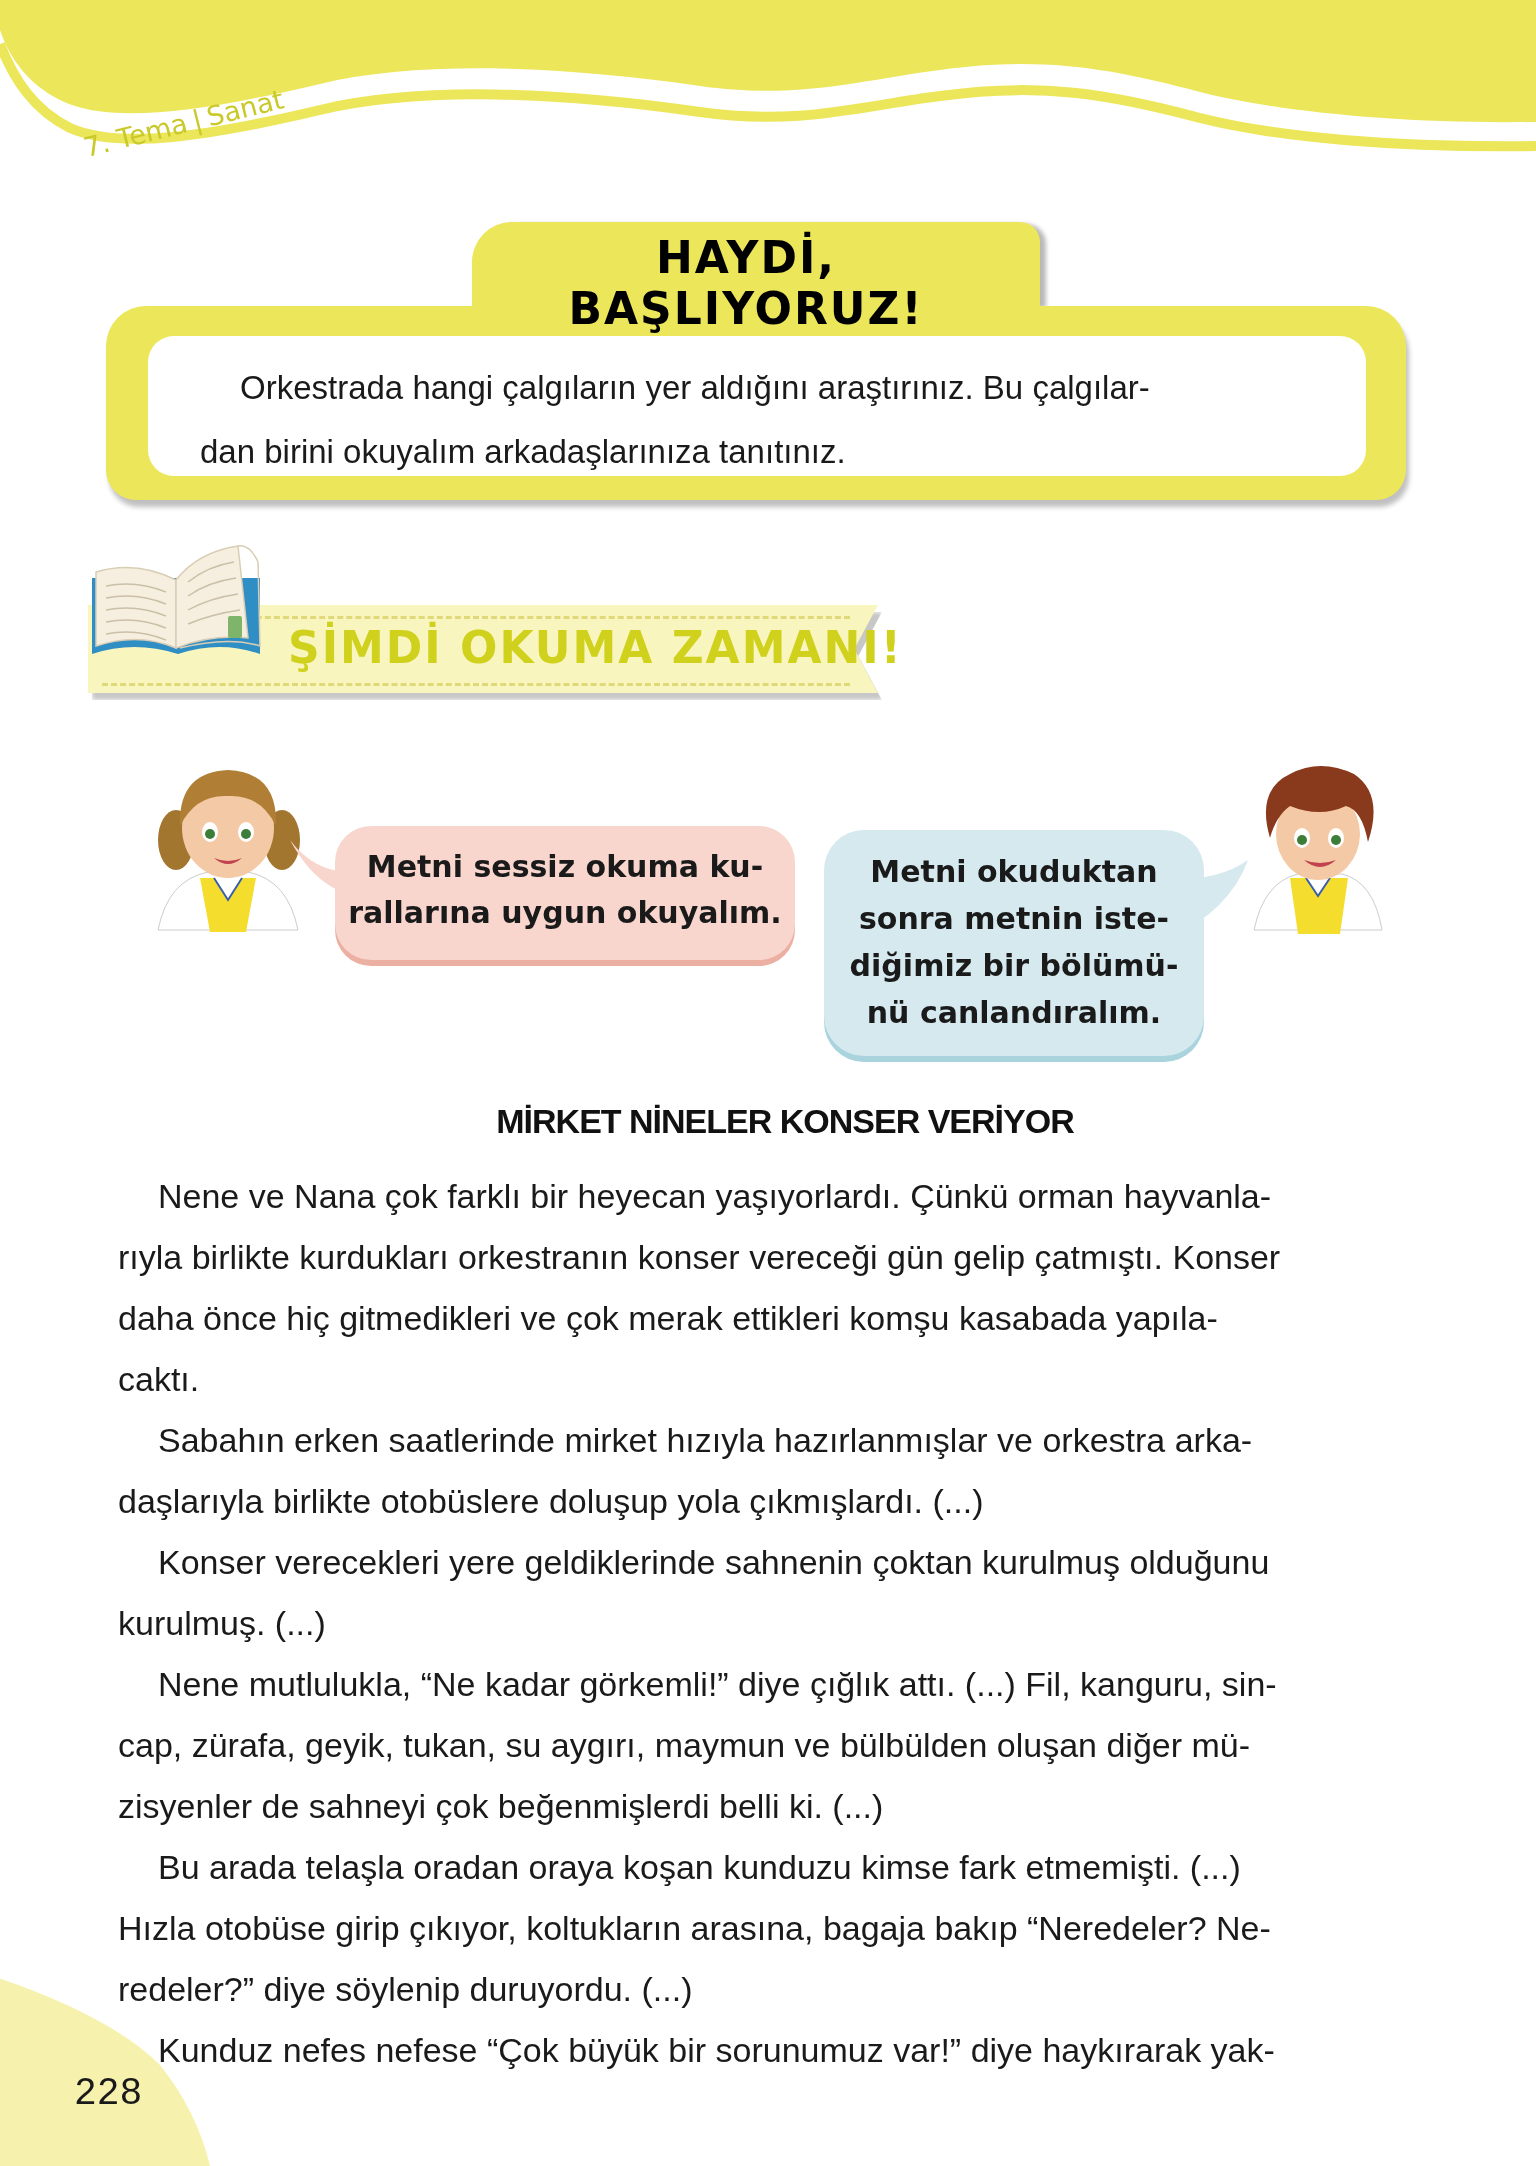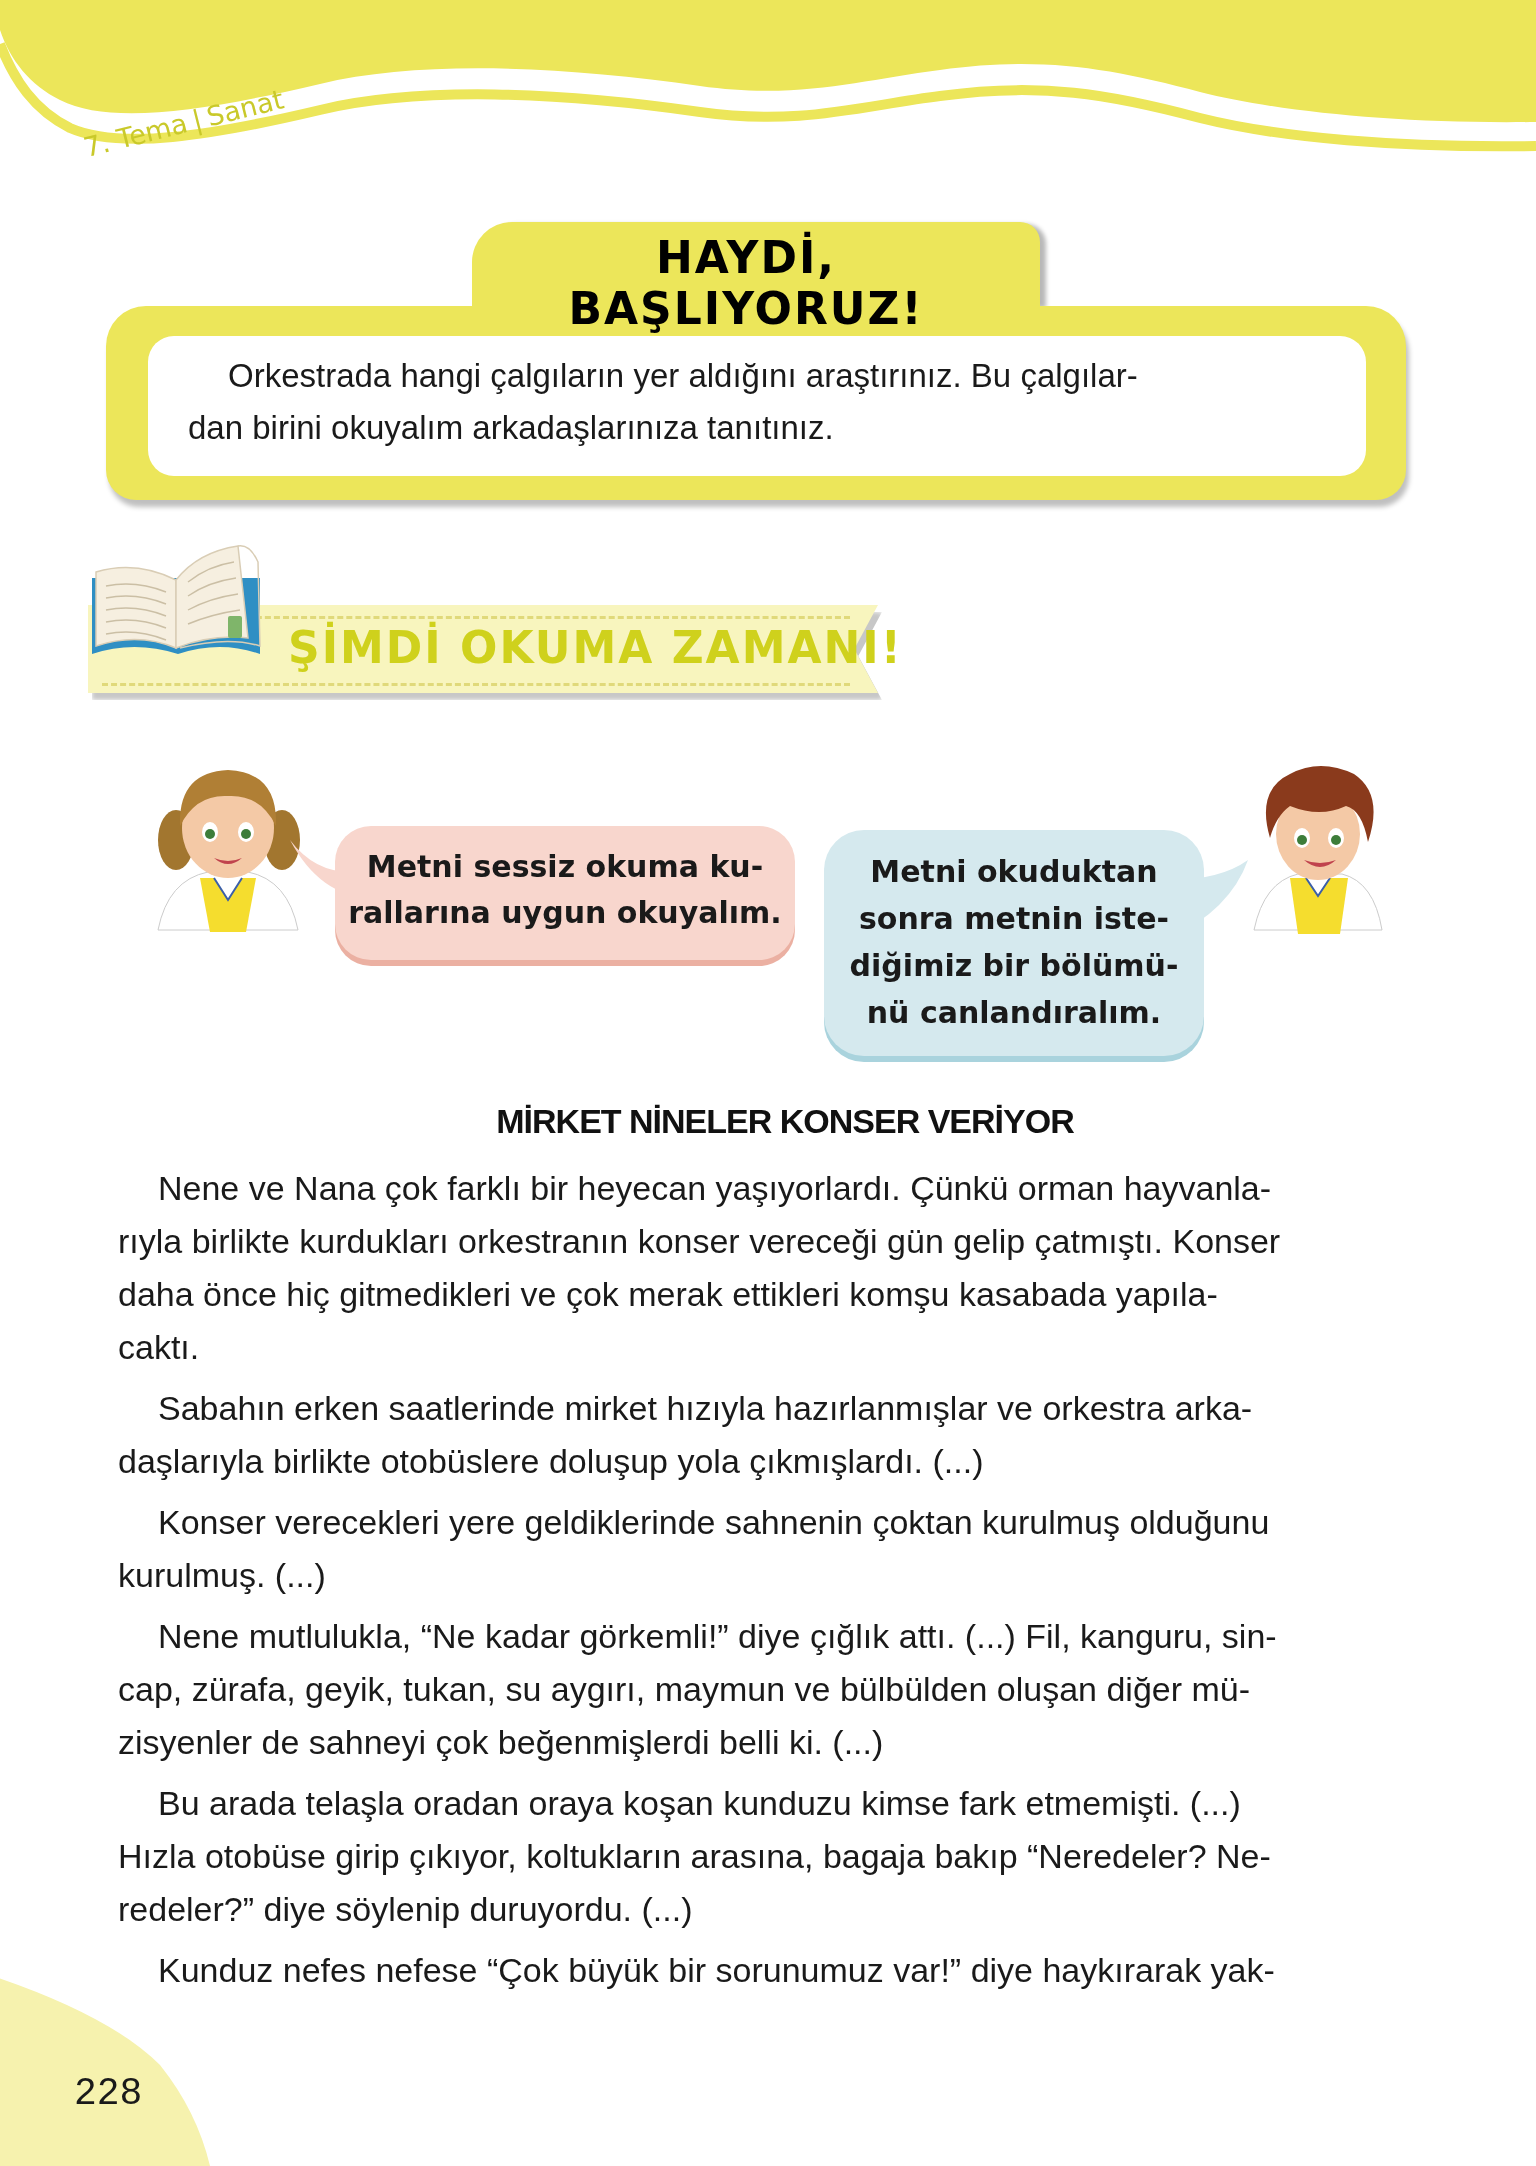--- a/index.html
+++ b/index.html
@@ -7,42 +7,42 @@
   .abs { position:absolute; }
   #top-wave { left:0; top:0; width:1536px; height:160px; }
   #theme-label { left:88px; top:132px; font-size:27px; color:#c9c92a; transform:rotate(-14deg); transform-origin:left bottom; white-space:nowrap; font-family:"DejaVu Sans", sans-serif; }
   #theme-label .sep { margin:0 6px; }
   
   #start-tab { left:472px; top:222px; width:568px; height:84px; background:#ECE65A; border-radius:40px 20px 0 0; box-shadow:6px 2px 4px rgba(0,0,0,0.28); }
   #start-title { left:472px; top:232px; width:548px; text-align:center; font-size:44px; font-weight:bold; color:#000000; letter-spacing:2px; font-family:"DejaVu Sans", sans-serif; }
   #start-frame { left:106px; top:306px; width:1300px; height:194px; background:#ECE65A; border-radius:40px 40px 30px 30px; box-shadow:3px 7px 5px rgba(0,0,0,0.25); }
   #start-inner { left:148px; top:336px; width:1218px; height:140px; background:#ffffff; border-radius:26px; }
   #start-text { left:188px; top:350px; width:1140px; font-size:33px; line-height:52px; color:#1a1a1a; font-family:"Liberation Sans", sans-serif; }
-  #start-text p { margin:0; }
+  #start-text p { margin:12px; }
   #start-text .indent { text-indent:40px; }
   
   #read-banner { left:88px; top:605px; width:790px; height:88px; background:#F8F5BE; clip-path:polygon(0 0, 100% 0, 97% 50%, 100% 100%, 0 100%); }
   #read-shadow { left:92px; top:612px; width:790px; height:88px; background:rgba(0,0,0,0.22); clip-path:polygon(0 0, 100% 0, 97% 50%, 100% 100%, 0 100%); filter:blur(2px); }
   #read-dash { left:102px; top:616px; width:748px; height:64px; border-top:3px dashed #e0d97a; border-bottom:3px dashed #e0d97a; }
   #read-title { left:288px; top:622px; font-size:44px; font-weight:bold; color:#cfd11c; letter-spacing:2px; white-space:nowrap; }
   #book-icon { left:88px; top:542px; width:176px; height:118px; }
   
   #girl { left:148px; top:760px; width:160px; height:178px; }
   #boy { left:1250px; top:760px; width:136px; height:178px; }
   #bubble-pink { left:335px; top:826px; width:460px; height:134px; background:#F8D6CD; border-radius:36px; box-shadow:0 6px 0 #ebb0a2; }
   #bubble-pink-tail { left:290px; top:840px; width:80px; height:60px; }
   #bubble-pink-text { left:335px; top:844px; width:460px; text-align:center; font-size:30px; line-height:46px; font-weight:bold; color:#1a1a1a; }
   #bubble-blue { left:824px; top:830px; width:380px; height:226px; background:#D5E9EE; border-radius:40px; box-shadow:0 6px 0 #a9d3dd; }
   #bubble-blue-tail { left:1170px; top:860px; width:80px; height:80px; }
   #bubble-blue-text { left:824px; top:848px; width:380px; text-align:center; font-size:30px; line-height:47px; font-weight:bold; color:#1a1a1a; }
   
   #story-title { left:0; top:1102px; width:1570px; text-align:center; font-size:34px; font-weight:bold; letter-spacing:-1px; color:#111; font-family:"Liberation Sans", sans-serif; }
   #story { left:118px; top:1162px; width:1300px; font-size:34px; line-height:53px; color:#1a1a1a; font-family:"Liberation Sans", sans-serif; }
   #story p { margin:0 0 8px 0; text-align:justify; text-align-last:left; }
-  #story .line { display:block; white-space:nowrap; }
+  #story .line { display:block; white-space:nowrap;margin-top:8px; }
   #story .first { padding-left:40px; }
   
   #bottom-blob { left:-10px; top:1975px; width:240px; height:200px; }
   #page-num { left:74px; top:2072px; font-size:38px; color:#1a1a1a; font-family:Liberation Mono, monospace; }
 </style>
 </head>
 <body>
 
 <svg id="top-wave" class="abs" viewBox="0 0 1536 160" preserveAspectRatio="none">
   <path d="M0 0 H1536 V122 C1400 124 1280 112 1200 92 C1110 68 1040 56 940 70 C860 80 800 100 700 86 C560 66 420 60 320 84 C200 112 110 125 60 100 C30 85 10 60 0 30 Z" fill="#ECE65A"></path>

